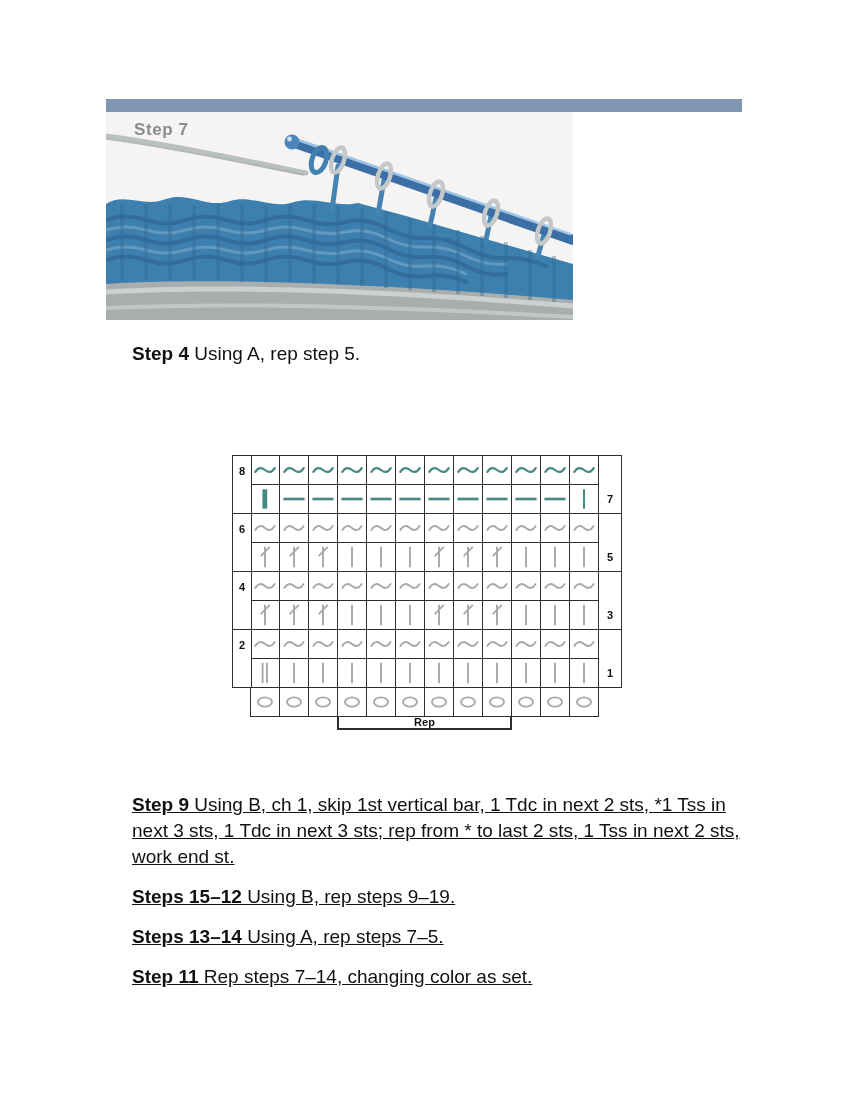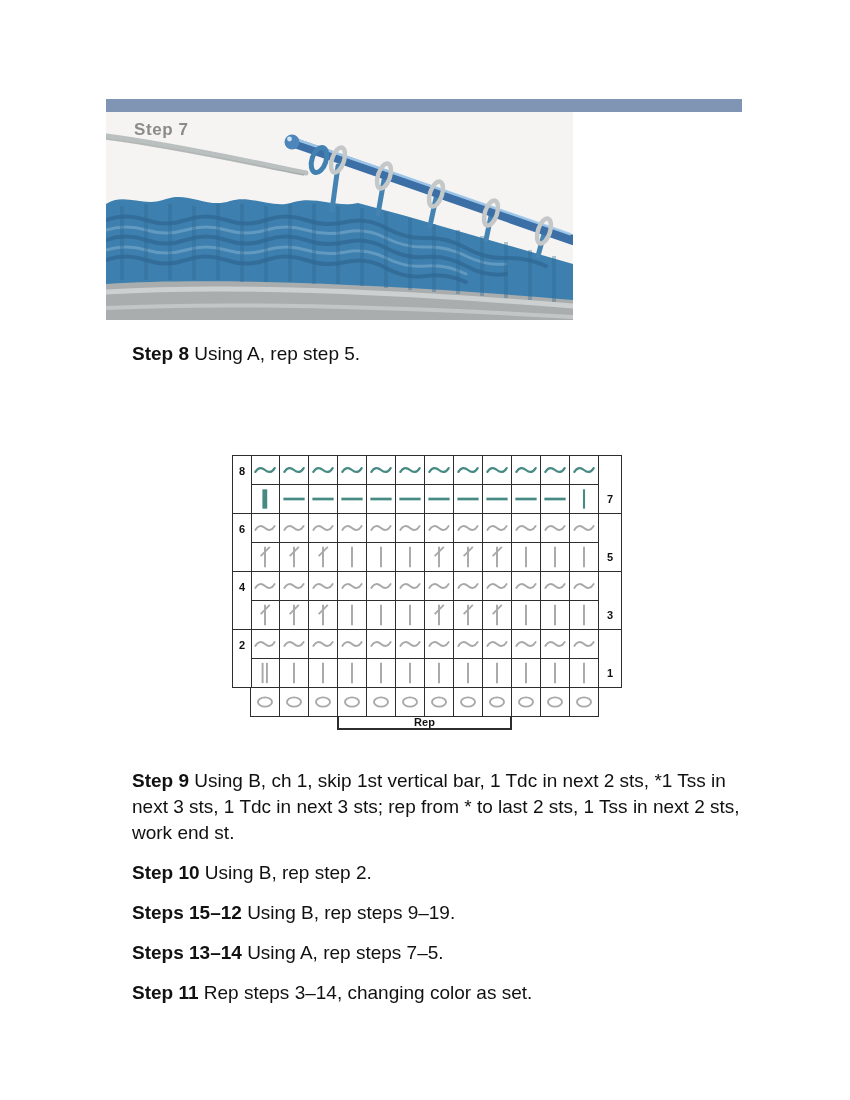--- a/index.html
+++ b/index.html
@@ -9,21 +9,21 @@
   }
   .accent-bar{position:absolute;left:106px;top:99px;width:636px;height:13px;background:#8095b4;}
   .photo{position:absolute;left:106px;top:112px;width:467px;height:208px;overflow:hidden;}
   .photo svg{display:block;}
   .photo-label{
     position:absolute;left:28px;top:8px;font-size:17px;font-weight:600;
     color:#8b8b8b;letter-spacing:.6px;
   }
   .steps{position:absolute;width:615px;left:132px;color:#111;}
   .steps-top{top:341px;}
-  .steps-bottom{top:768px;}
+  .steps-bottom{top:792px;text-decoration:underline;}
   p.step{font-size:19px;line-height:26px;margin:0 0 14px 0;}
   p.step:last-child{margin-bottom:0;}
   p.step strong{font-weight:bold;}
   .chart{position:absolute;left:232px;top:455px;width:391px;height:280px;}
   .cell{position:absolute;box-sizing:border-box;border:1px solid #2d2d2d;background:#fff;}
   .cell svg{display:block;width:100%;height:100%;}
   .num{
     position:absolute;left:0;width:100%;height:29px;display:flex;align-items:center;
     justify-content:center;font-size:11px;font-weight:bold;color:#111;
   }
@@ -109,21 +109,21 @@
         <ellipse cx="278" cy="64" rx="6" ry="13" transform="rotate(18 278 64)"></ellipse>
         <ellipse cx="330" cy="82" rx="6" ry="13" transform="rotate(18 330 82)"></ellipse>
         <ellipse cx="385" cy="101" rx="6" ry="13" transform="rotate(18 385 101)"></ellipse>
         <ellipse cx="438" cy="119" rx="6" ry="13" transform="rotate(18 438 119)"></ellipse>
       </g>
     </svg>
     <span class="photo-label">Step 7</span>
   </div>
 
   <div class="steps steps-top">
-    <p class="step"><strong>Step 8</strong><span> Using A, rep step 5.</span></p>
+    <p class="step"><strong>Step 4</strong><span> Using A, rep step 5.</span></p>
   </div>
 
   <div class="chart">
       <div class="cell" style="left: 18px; top: 0px; width: 30px; height: 30px;">
         <svg viewBox="0 0 29 29" preserveAspectRatio="none">
           <path d="M4.5 16.5 C7.5 11.5 11 11.5 14.5 14.5 C18 17.5 21.5 17.5 24.5 12.5" fill="none" stroke="#478a84" stroke-width="2.3" stroke-linecap="round"></path>
         </svg>
       </div>
       <div class="cell" style="left: 47px; top: 0px; width: 30px; height: 30px;">
         <svg viewBox="0 0 29 29" preserveAspectRatio="none">
@@ -697,19 +697,18 @@
       <div class="cell label-cell" style="left: 366px; top: 174px; width: 24px; height: 59px;">
         <div class="num bottom">1</div>
       </div>
       <div class="rep-bracket" style="left: 105px; top: 261px; width: 175px; height: 14px;">
         <span class="rep-label">Rep</span>
       </div>
     </div>
 
   <div class="steps steps-bottom">
     <p class="step"><strong>Step 9</strong><span> Using B, ch 1, skip 1st vertical bar, 1 Tdc in next 2 sts, *1 Tss in next 3 sts, 1 Tdc in next 3 sts; rep from * to last 2 sts, 1 Tss in next 2 sts, work end st.</span></p>
-    <p class="step"><strong>Step 10</strong><span> Using B, rep step 2.</span></p>
     <p class="step"><strong>Steps 15–12</strong><span> Using B, rep steps 9–19.</span></p>
     <p class="step"><strong>Steps 13–14</strong><span> Using A, rep steps 7–5.</span></p>
-    <p class="step"><strong>Step 11</strong><span> Rep steps 3–14, changing color as set.</span></p>
+    <p class="step"><strong>Step 11</strong><span> Rep steps 7–14, changing color as set.</span></p>
   </div>
 
 </div>
 
 </body></html>

